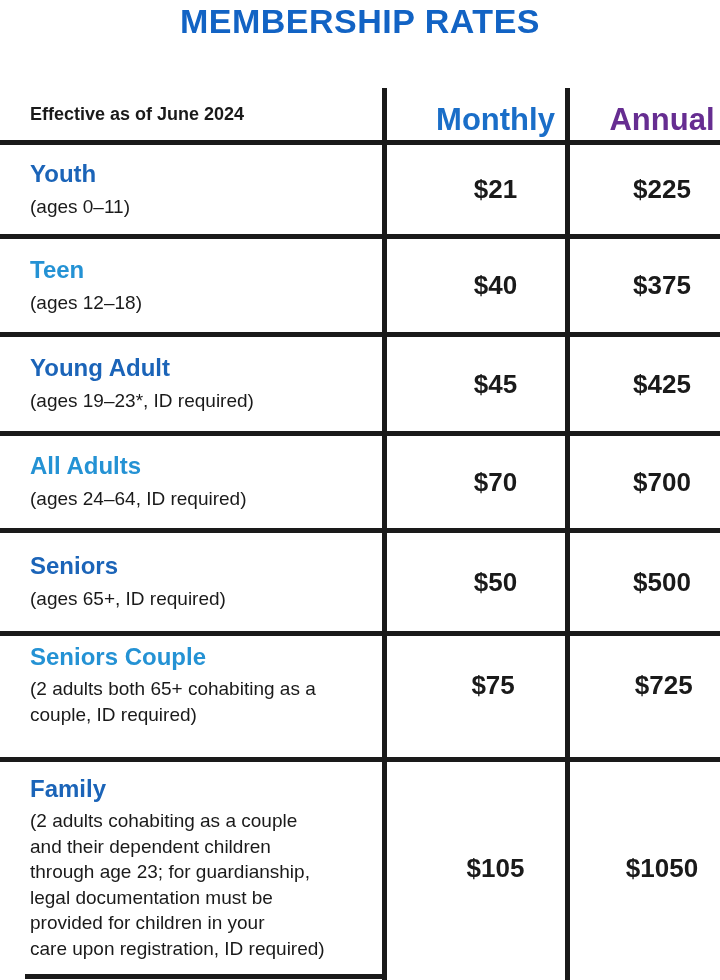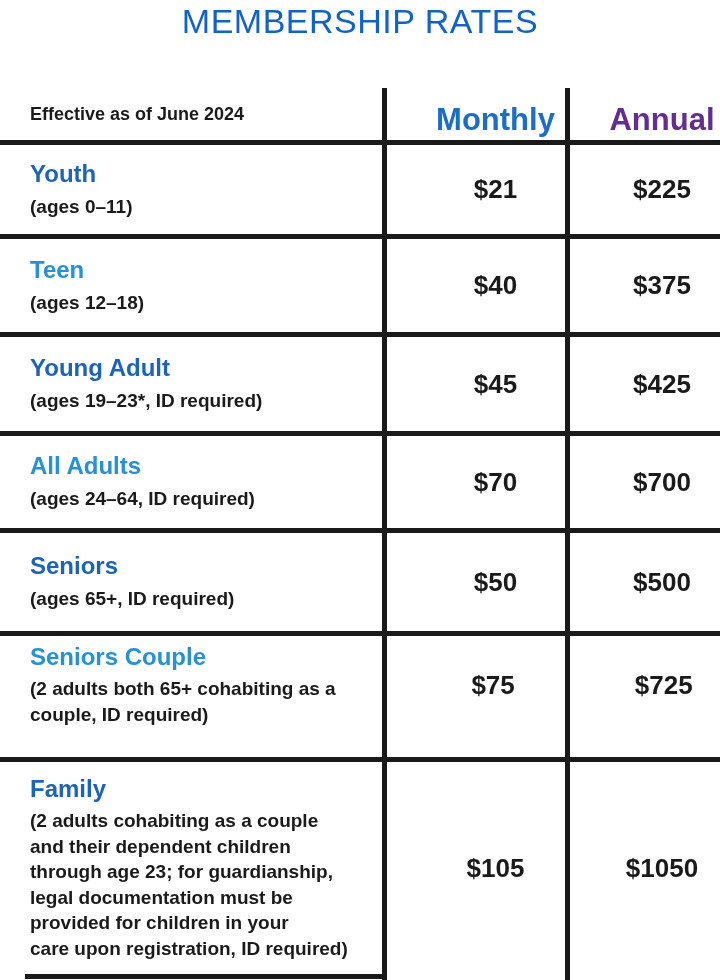--- a/index.html
+++ b/index.html
@@ -16,21 +16,21 @@
     font-family: "Liberation Sans", sans-serif;
   }
   .title {
     position: absolute;
     top: 2px;
     left: 0;
     width: 100%;
     margin: 0;
     text-align: center;
     font-size: 34px;
-    font-weight: 400;
+    font-weight: 700;
     letter-spacing: 0.5px;
     color: var(--title-blue, #1263c4);
   }
   .row {
     position: absolute;
     left: 17px;
     width: 720px;
     display: flex;
     align-items: stretch;
   }
@@ -79,21 +79,21 @@
 
   .name {
     font-size: 24px;
     font-weight: 700;
     line-height: 1.15;
   }
   .row.dark  .name { color: var(--name-blue-dark, #1b64b8); }
   .row.light .name { color: var(--name-blue-light, #2492d4); }
   .desc {
     font-size: 19px;
-    font-weight: 700;
+    font-weight: 400;
     line-height: 1.34;
     color: var(--text-black, #1a1a1a);
     white-space: pre-line;
     margin-top: 6px;
   }
   .price {
     font-size: 26px;
     font-weight: 700;
     color: var(--text-black, #1a1a1a);
   }

